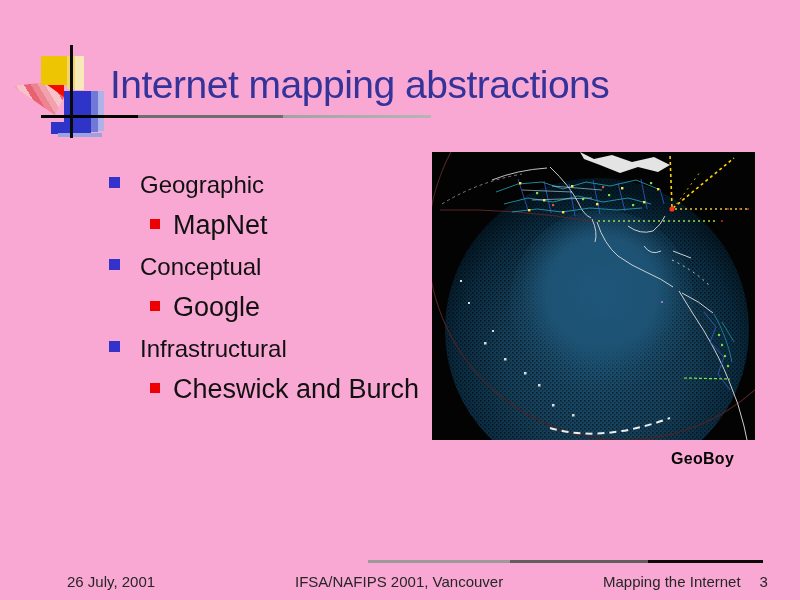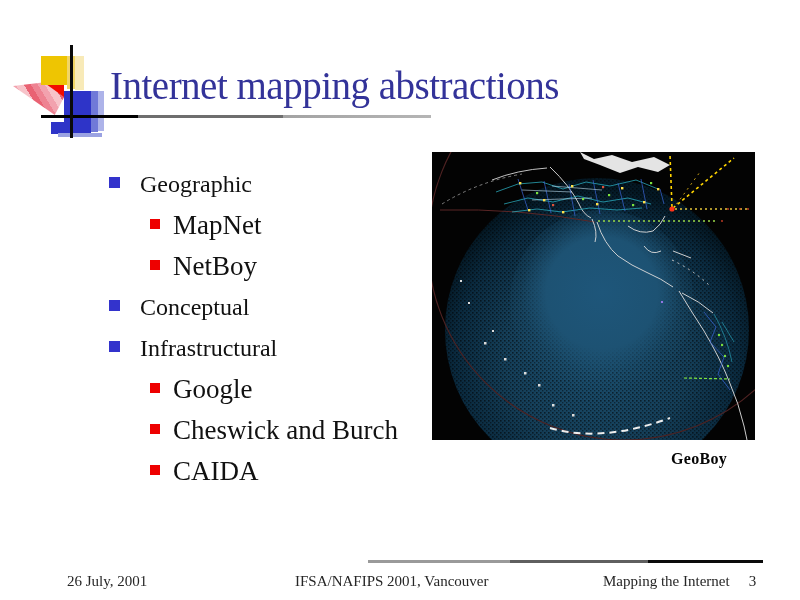--- a/index.html
+++ b/index.html
@@ -1,19 +1,19 @@
 <!DOCTYPE html>
 <html><head>
 <meta charset="utf-8">
 <style>
   html,body{margin:0;padding:0;background:#888;}
   #slide{
     position:relative;width:800px;height:600px;overflow:hidden;
-    background:#ffffff;
-    font-family:Liberation Serif, serif;
+    background:#f9a8d4;
+    font-family:Liberation Sans, sans-serif;
   }
   
   .abs{position:absolute;}
   #pink-arrow{
     left:13px;top:82px;width:51px;height:33px;
     background:repeating-linear-gradient(59deg,
       #e96273 0 6px,#ee8392 6px 12px,#f2a2ae 12px 18px,#f7c3c9 18px 25px);
     clip-path:polygon(0% 12%,66% 0%,100% 8%,100% 46%,82% 100%);
   }
   #red-triangle{
@@ -84,43 +84,35 @@
 
   <div class="abs" id="bullet-list">
     <div class="row lvl1">
       <span class="bullet"></span>
       <span class="txt">Geographic</span>
     </div>
     <div class="row lvl2">
       <span class="bullet"></span>
       <span class="txt">MapNet</span>
     </div>
+    <div class="row lvl1">
+      <span class="bullet"></span>
+      <span class="txt">Conceptual</span>
+    </div>
     <div class="row lvl2">
       <span class="bullet"></span>
-      <span class="txt">NetBoy</span>
+      <span class="txt">Google</span>
     </div>
     <div class="row lvl1">
       <span class="bullet"></span>
-      <span class="txt">Conceptual</span>
-    </div>
-    <div class="row lvl1">
-      <span class="bullet"></span>
       <span class="txt">Infrastructural</span>
     </div>
     <div class="row lvl2">
       <span class="bullet"></span>
-      <span class="txt">Google</span>
-    </div>
-    <div class="row lvl2">
-      <span class="bullet"></span>
       <span class="txt">Cheswick and Burch</span>
-    </div>
-    <div class="row lvl2">
-      <span class="bullet"></span>
-      <span class="txt">CAIDA</span>
     </div>
   </div>
 
   <svg class="abs" id="globe-box" viewBox="0 0 323 288">
     <defs>
       <radialGradient id="oceanG" cx="50%" cy="58%" r="55%">
         <stop offset="0%" stop-color="#1b4f6f"></stop>
         <stop offset="55%" stop-color="#153f59"></stop>
         <stop offset="85%" stop-color="#0a2a3f"></stop>
         <stop offset="100%" stop-color="#041824"></stop>

